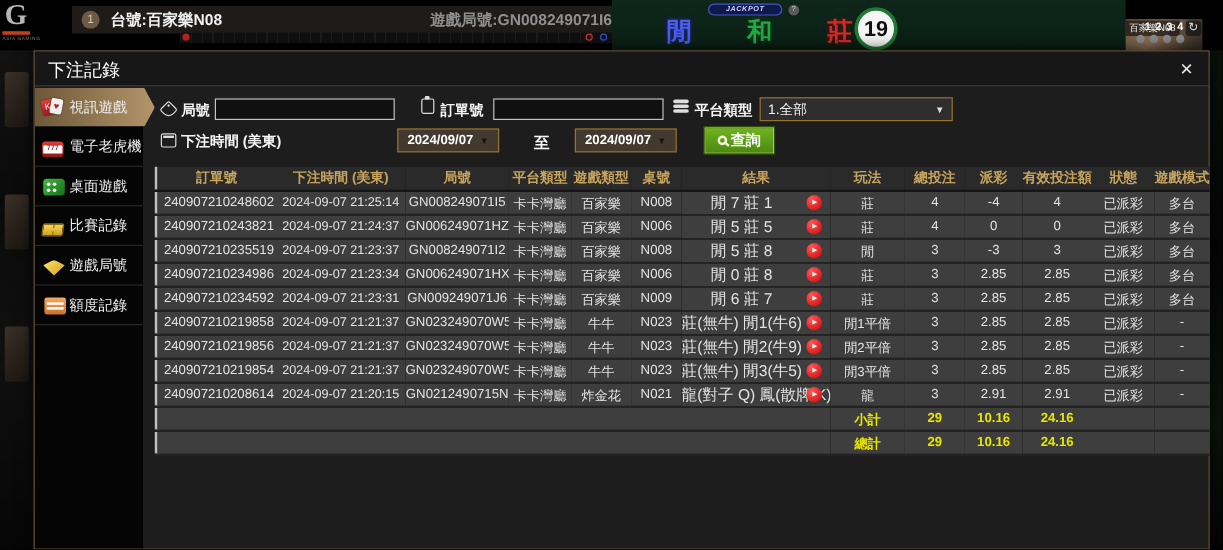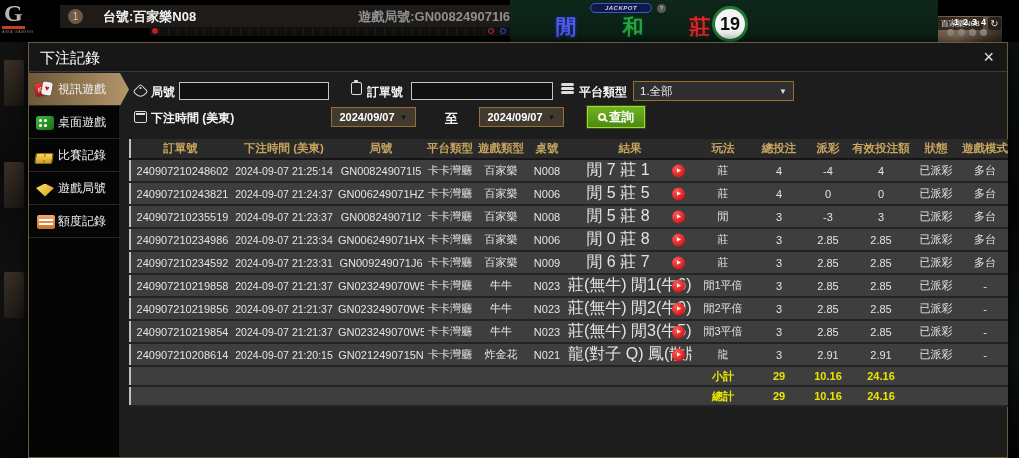--- a/index.html
+++ b/index.html
@@ -9,21 +9,21 @@
 
   
   .bg-logo{position:absolute;left:2px;top:0;width:44px;height:34px;color:#9a9a9a}
   .bg-logo .g{font-size:24px;font-weight:bold;font-family:"Liberation Serif","DejaVu Serif",serif;color:#b5b5b5;border-bottom:3px solid #c2401e;line-height:26px;display:inline-block;padding:0 2px}
   .bg-logo .sub{display:block;font-size:4px;color:#8a7f6f;letter-spacing:.5px}
   .left-strip{position:absolute;left:0;top:42px;width:28px;height:416px;background:linear-gradient(#121212,#0a0a0a 30%,#101010 60%,#060606)}
   .left-strip .ph{position:absolute;left:4px;width:20px;height:46px;border-radius:2px;background:linear-gradient(135deg,#3a3028,#191511)}
   .right-strip{position:absolute;right:0;top:42px;width:11px;height:416px;background:linear-gradient(#0a120c,#050505 40%,#0c130d 75%,#030303)}
   .topbar{position:absolute;left:60px;top:5px;width:450px;height:23px;background:#1e1b18;display:flex;align-items:center}
   .topbar .badge{width:15px;height:15px;margin-left:8px;border-radius:50%;background:#6e5a42;color:#cfc7ba;font-size:10px;line-height:15px;text-align:center}
-  .topbar .tname{margin-left:20px;font-size:13px;font-weight:bold;color:#f2f2f2}
+  .topbar .tname{margin-left:9px;font-size:13px;font-weight:bold;color:#f2f2f2}
   .topbar .rname{margin-left:auto;margin-right:0;font-size:13px;font-weight:bold;color:#8f8f8f}
   .roadstrip{position:absolute;left:150px;top:27px;width:786px;height:9px;background:repeating-linear-gradient(90deg,#1c1c1c 0 1px,#101010 1px 9px)}
   .roadstrip .dot-r{position:absolute;left:338px;top:1px;width:6px;height:6px;border:1.5px solid #d03030;border-radius:50%}
   .roadstrip .dot-b{position:absolute;left:350px;top:1px;width:6px;height:6px;border:1.5px solid #3050e0;border-radius:50%}
   .roadstrip .mark{position:absolute;left:2px;top:1px;width:6px;height:6px;background:#c02020;border-radius:50%}
   .bettable{position:absolute;left:510px;top:0;width:428px;height:42px;background:linear-gradient(#0e271a,#0a1f15)}
   .bettile{position:absolute;top:14px;font-size:21px;font-weight:bold;line-height:26px;text-align:center;width:56px}
   .bettile.player{left:28px;color:#4d5df0;text-shadow:0 0 4px #202a90}
   .bettile.tie{left:95px;color:#23a844;text-shadow:0 0 4px #0c4d1e}
   .bettile.banker{left:162px;color:#d42a2a;text-shadow:0 0 4px #5e0f0f}
@@ -82,21 +82,21 @@
   .searchbtn{position:absolute;height:22px;width:58px;background:linear-gradient(#6fb31f,#4a8a12);border:1px solid #a8d63a;outline:1px solid #2c5207;color:#fff;font-size:12.5px;font-weight:bold;display:flex;align-items:center;justify-content:center;gap:3px;cursor:pointer}
   .f-mag{width:8px;height:8px;border:2px solid #f7f7d8;border-radius:50%;position:relative;display:block}
   .f-mag::after{content:"";position:absolute;width:5px;height:2px;background:#f7f7d8;transform:rotate(40deg);right:-4px;bottom:-2px}
 
   
   .records{position:absolute;left:10px;top:66px;width:878px;border-collapse:collapse;table-layout:fixed;border-left:2px solid #c0c0c0}
   .records th{height:20px;background:#2a2a2a;color:#c8a55e;font-size:11.5px;font-weight:bold;border-bottom:2px solid #161616}
   .records td{height:18px;background:#3e3e3e;color:#e3e3e3;font-size:11px;text-align:center;border-bottom:2px solid #232323;white-space:nowrap;overflow:hidden}
   .records td.c-order{text-align:center;padding-left:4px}
   .records td.c-time{font-size:10.5px}
-  .records td.c-result{position:relative;padding-right:24px;font-size:16px}
+  .records td.c-result{position:relative;padding-right:24px;font-size:13px}
   .play{position:absolute;right:7px;top:50%;transform:translateY(-50%);width:13px;height:13px;border-radius:50%;background:radial-gradient(circle at 35% 30%,#ff5a5a,#c80000);cursor:pointer}
   .play::after{content:"";position:absolute;left:5px;top:4px;border-left:4px solid #fff;border-top:2.5px solid transparent;border-bottom:2.5px solid transparent}
   .neg{color:#c23b3b}.pos{color:#3dc93d}.dim{color:#9a9a9a}
   .status-paid{color:#3dc93d}
   .sumrow td{color:#e8e500;font-weight:bold;height:20px}
 </style>
 </head>
 <body>
 
 <div id="stage">
@@ -154,20 +154,24 @@
   <div class="modal">
     <div class="modal-head">
       <span class="modal-title">下注記錄</span>
       <span class="modal-close">×</span>
     </div>
     <div class="modal-body">
       <aside class="sidebar">
           <div class="side-item active">
             <span class="sic i-cards"></span>
             <span class="lab">視訊遊戲</span>
+          </div>
+          <div class="side-item">
+            <span class="sic i-slot"></span>
+            <span class="lab">電子老虎機</span>
           </div>
           <div class="side-item">
             <span class="sic i-dice"></span>
             <span class="lab">桌面遊戲</span>
           </div>
           <div class="side-item">
             <span class="sic i-ticket"></span>
             <span class="lab">比賽記錄</span>
           </div>
           <div class="side-item">

